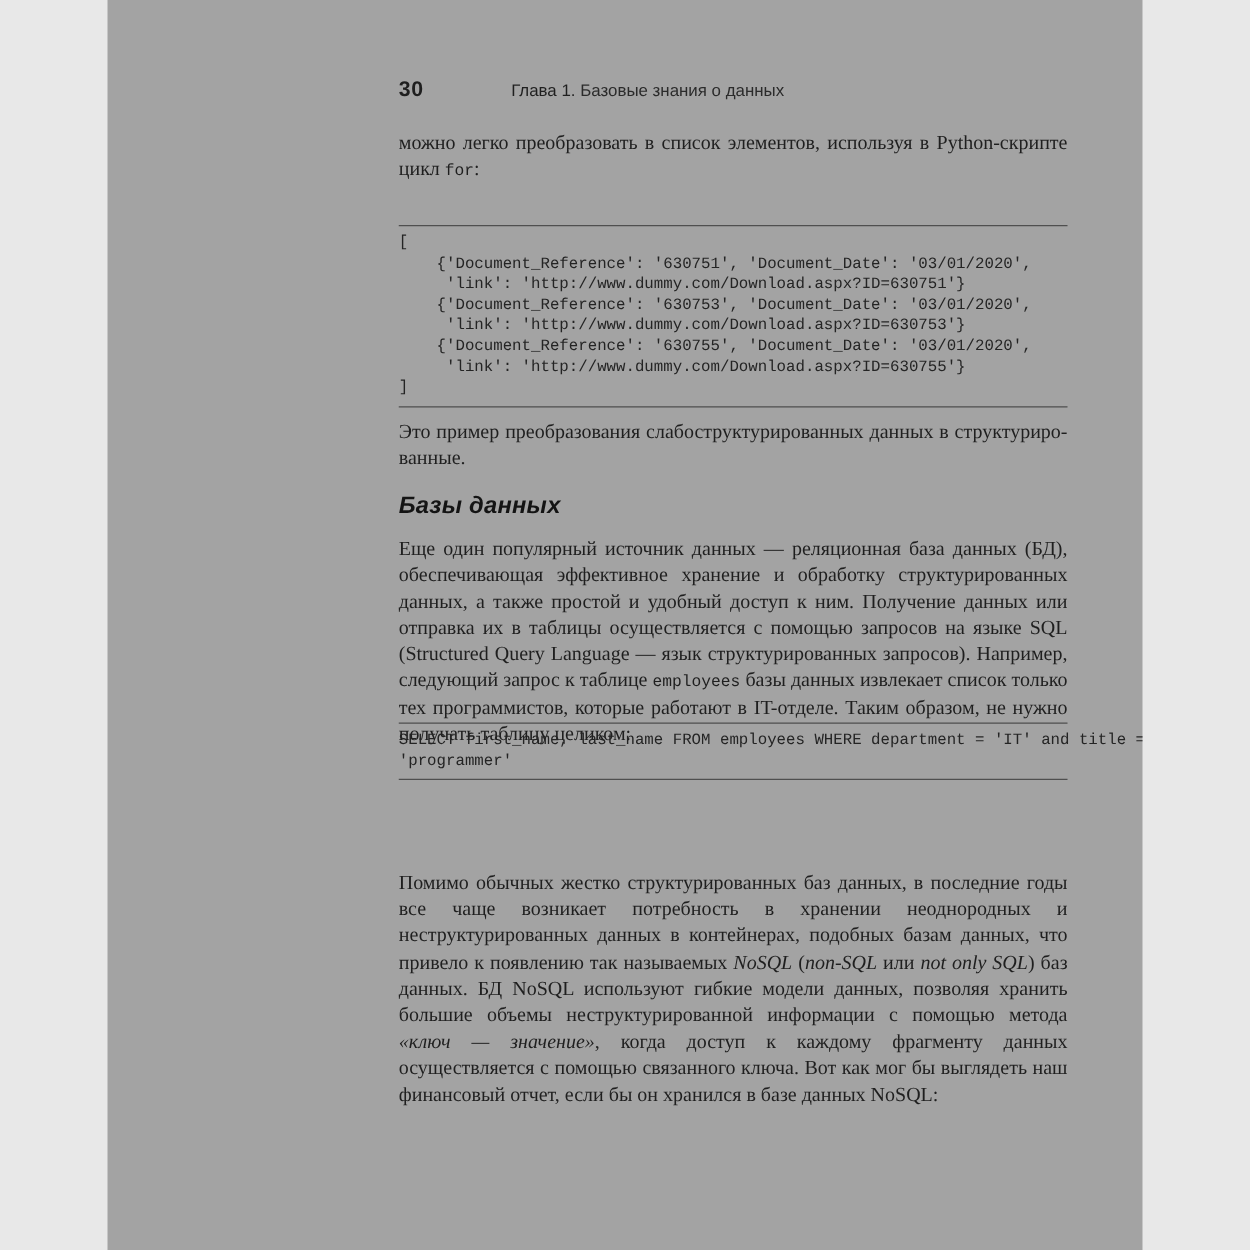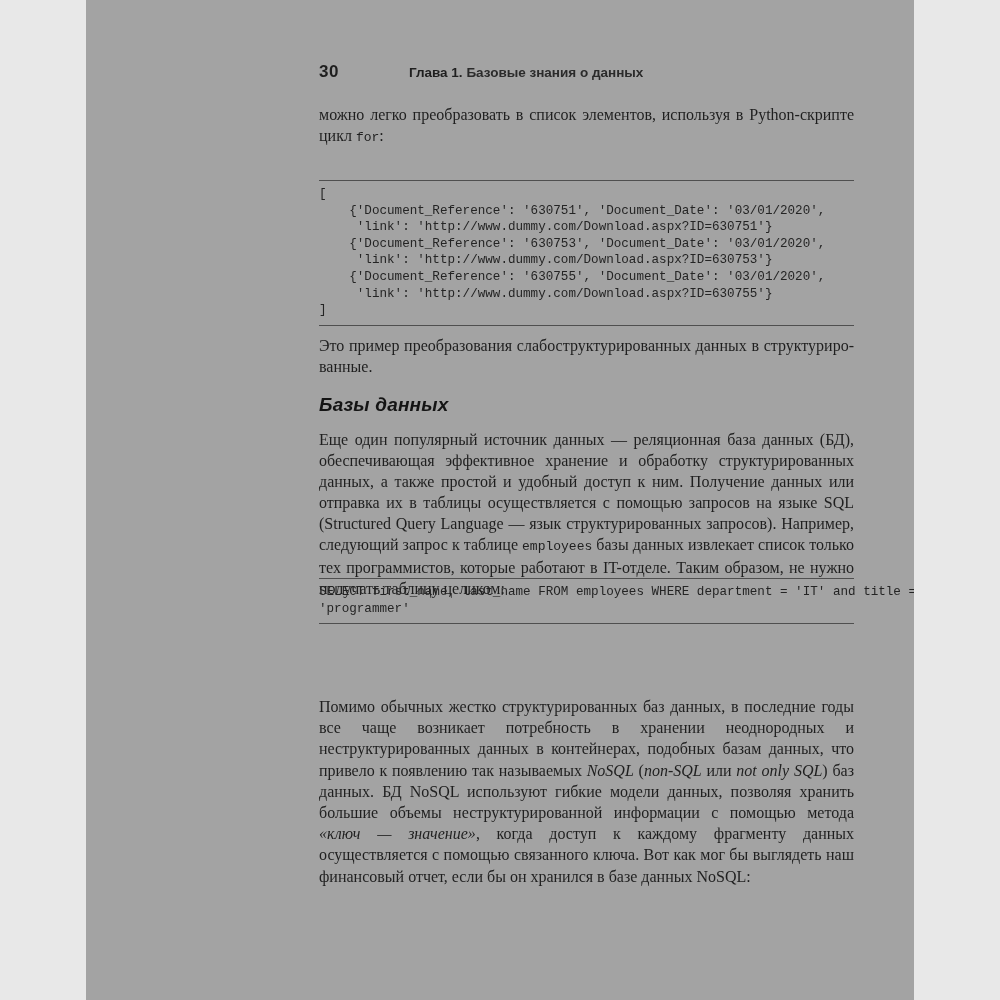--- a/index.html
+++ b/index.html
@@ -21,22 +21,22 @@
     font-family: "Liberation Sans", sans-serif;
     display: flex;
     align-items: baseline;
   }
   .pagenum {
     font-size: 17px;
     font-weight: bold;
     letter-spacing: 0.5px;
   }
   .chapter-group { margin-left: 50px; font-size: 13.5px; }
-  .chapter-label { font-weight: bold; padding-left: 20px; }
-  .chapter-title { font-weight: bold; color: #2b2b2b; }
+  .chapter-label { font-weight: normal; padding-left: 20px; }
+  .chapter-title { font-weight: normal; color: #2b2b2b; }
 
   
   .body {
     margin: 0;
     font-family: "Liberation Serif", "DejaVu Serif", serif;
     font-size: 16px;
     line-height: 21.2px;
     text-align: justify;
     color: #1f1f1f;
   }

